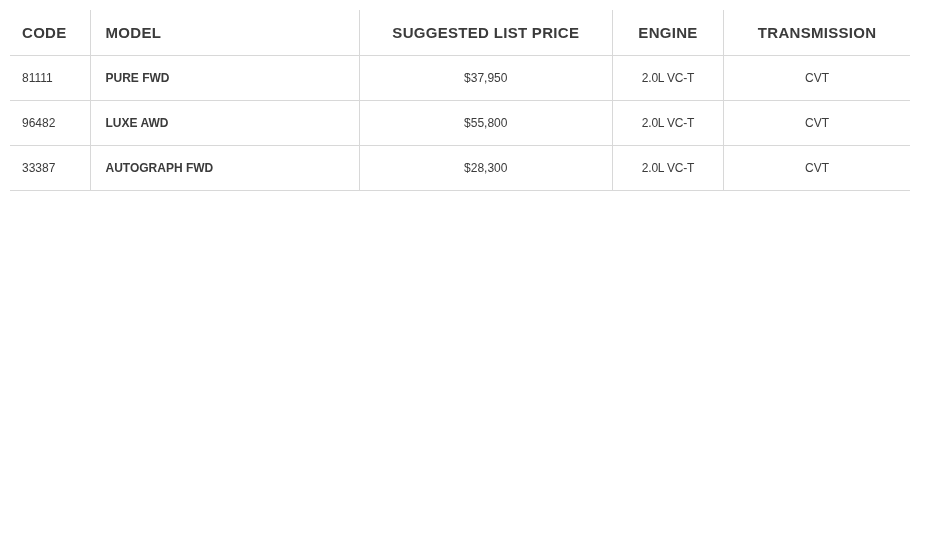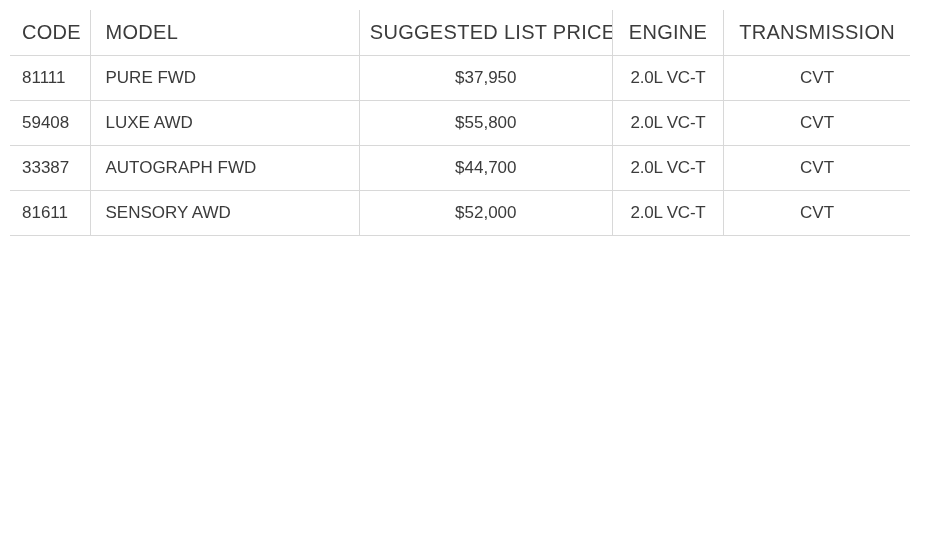--- a/index.html
+++ b/index.html
@@ -35,33 +35,33 @@
 
   table.pricing th,
   table.pricing td {
     border-top: 1px solid #d8d8d8;
     border-bottom: 1px solid #d8d8d8;
     border-left: none;
     border-right: 1px solid #d8d8d8;
     height: 45px;
     padding: 0 10px;
     box-sizing: border-box;
-    font-size: 17px;
+    font-size: 12px;
     font-weight: normal;
     vertical-align: middle;
     white-space: nowrap;
     overflow: hidden;
   }
   table.pricing th:last-child,
   table.pricing td:last-child {
     border-right: none;
   }
   table.pricing thead th {
-    font-weight: normal;
-    font-size: 20px;
+    font-weight: bold;
+    font-size: 15px;
     color: #3b3b3b;
     letter-spacing: 0.3px;
     border-top: none;
   }
   table.pricing thead th.h-code,
   table.pricing thead th.h-model {
     text-align: left;
   }
   table.pricing thead th.h-price,
   table.pricing thead th.h-engine,
@@ -75,20 +75,21 @@
   table.pricing tbody td.t-price,
   table.pricing tbody td.t-engine,
   table.pricing tbody td.t-trans {
     text-align: center;
   }
   table.pricing tbody td.t-code {
     padding-left: 12px;
   }
   table.pricing tbody td.t-model {
     padding-left: 14px;
+    font-weight: bold;
   }
   table.pricing thead th.h-code {
     padding-left: 12px;
   }
   table.pricing thead th.h-model {
     padding-left: 14px;
   }
   table.pricing tbody td.t-engine {
     letter-spacing: -0.2px;
   }
@@ -116,35 +117,28 @@
     </thead>
     <tbody>
       <tr>
         <td class="t-code">81111</td>
         <td class="t-model">PURE FWD</td>
         <td class="t-price">$37,950</td>
         <td class="t-engine">2.0L VC-T</td>
         <td class="t-trans">CVT</td>
       </tr>
       <tr>
-        <td class="t-code">59408</td>
+        <td class="t-code">96482</td>
         <td class="t-model">LUXE AWD</td>
         <td class="t-price">$55,800</td>
         <td class="t-engine">2.0L VC-T</td>
         <td class="t-trans">CVT</td>
       </tr>
       <tr>
         <td class="t-code">33387</td>
         <td class="t-model">AUTOGRAPH FWD</td>
-        <td class="t-price">$44,700</td>
-        <td class="t-engine">2.0L VC-T</td>
-        <td class="t-trans">CVT</td>
-      </tr>
-      <tr>
-        <td class="t-code">81611</td>
-        <td class="t-model">SENSORY AWD</td>
-        <td class="t-price">$52,000</td>
+        <td class="t-price">$28,300</td>
         <td class="t-engine">2.0L VC-T</td>
         <td class="t-trans">CVT</td>
       </tr>
     </tbody>
   </table>
 </div>
 
 </body></html>

